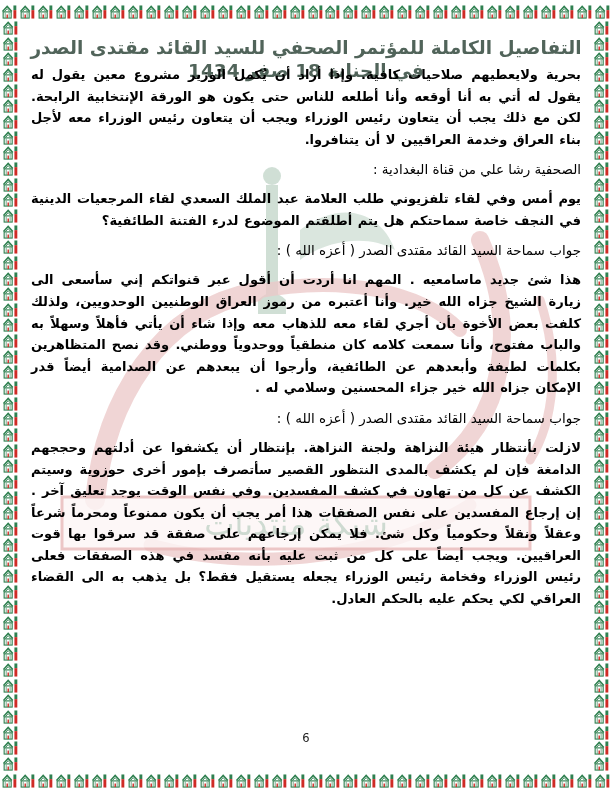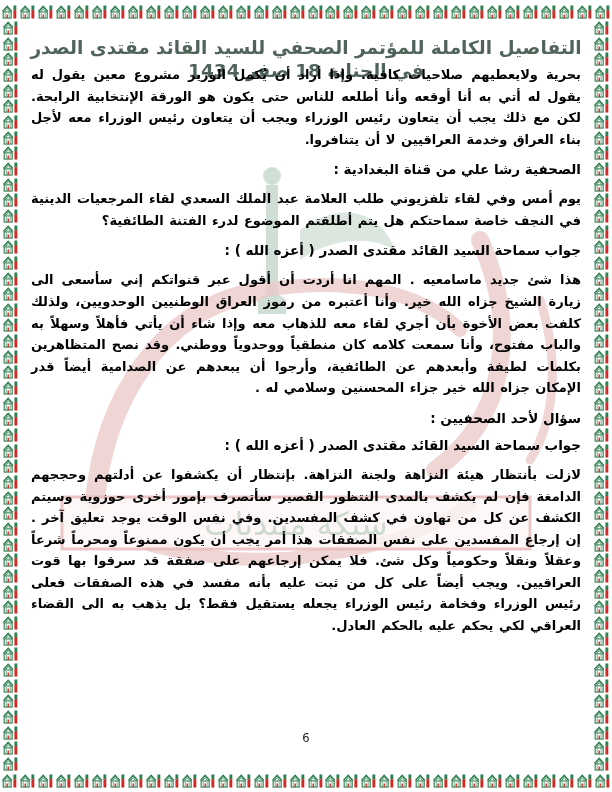--- a/index.html
+++ b/index.html
@@ -36,21 +36,21 @@
     position:absolute;top:64px;left:31px;right:31px;z-index:3;
     direction:rtl;text-align:justify;color:#000000;
   }
   .doc-content p{margin:0;}
   .para{
     font-size:13px;font-weight:600;line-height:1.66;
     margin:0 0 11px 0 !important;
     word-spacing:1px;
   }
   .heading{
-    font-size:13.5px;font-weight:bold;text-align:right;
+    font-size:13.5px;font-weight:normal;text-align:right;
     margin:2px 0 11px 0 !important;
   }
   .page-number{
     position:absolute;top:731px;left:0;right:0;z-index:3;
     text-align:center;font-size:11.5px;color:#222;
     font-family:"DejaVu Sans",sans-serif;
   }
   
   .watermark{
     position:absolute;top:0;left:0;z-index:1;pointer-events:none;
@@ -1729,18 +1729,17 @@
   </div>
 
 <h1 class="doc-title">التفاصيل الكاملة للمؤتمر الصحفي للسيد القائد مقتدى الصدر في الحنانة 18 صفر 1434</h1>
 
 <main class="doc-content">
     <p class="para">بحرية ولايعطيهم صلاحيات كافية. وإذا أراد أن يُكمل الوزير مشروع معين يقول له يقول له أتي به أنا أوقعه وأنا أطلعه للناس حتى يكون هو الورقة الإنتخابية الرابحة. لكن مع ذلك يجب أن يتعاون رئيس الوزراء ويجب أن يتعاون رئيس الوزراء معه لأجل بناء العراق وخدمة العراقيين لا أن يتنافروا.</p>
     <p class="heading">الصحفية رشا علي من قناة البغدادية :</p>
     <p class="para">يوم أمس وفي لقاء تلفزيوني طلب العلامة عبد الملك السعدي لقاء المرجعيات الدينية في النجف خاصة سماحتكم هل يتم أطلقتم الموضوع لدرء الفتنة الطائفية؟</p>
     <p class="heading">جواب سماحة السيد القائد مقتدى الصدر ( أعزه الله ) :</p>
     <p class="para">هذا شئ جديد ماسامعيه . المهم انا أردت أن أقول عبر قنواتكم إني سأسعى الى زيارة الشيخ جزاه الله خير. وأنا أعتبره من رموز العراق الوطنيين الوحدويين، ولذلك كلفت بعض الأخوة بأن أجري لقاء معه للذهاب معه وإذا شاء أن يأتي فأهلاً وسهلاً به والباب مفتوح، وأنا سمعت كلامه كان منطقياً ووحدوياً ووطني. وقد نصح المتظاهرين بكلمات لطيفة وأبعدهم عن الطائفية، وأرجوا أن يبعدهم عن الصدامية أيضاً قدر الإمكان جزاه الله خير جزاء المحسنين وسلامي له .</p>
-    <p class="heading">سؤال لأحد الصحفيين :</p>
     <p class="heading">جواب سماحة السيد القائد مقتدى الصدر ( أعزه الله ) :</p>
     <p class="para">لازلت بأنتظار هيئة النزاهة ولجنة النزاهة. بإنتظار أن يكشفوا عن أدلتهم وحججهم الدامغة فإن لم يكشف بالمدى النتظور القصير سأتصرف بإمور أخرى حوزوية وسيتم الكشف عن كل من تهاون في كشف المفسدين. وفي نفس الوقت يوجد تعليق آخر . إن إرجاع المفسدين على نفس الصفقات هذا أمر يجب أن يكون ممنوعاً ومحرماً شرعاً وعقلاً ونقلاً وحكومياً وكل شئ. فلا يمكن إرجاعهم على صفقة قد سرقوا بها قوت العراقيين. ويجب أيضاً على كل من ثبت عليه بأنه مفسد في هذه الصفقات فعلى رئيس الوزراء وفخامة رئيس الوزراء يجعله يستقيل فقط؟ بل يذهب به الى القضاء العراقي لكي يحكم عليه بالحكم العادل.</p>
   </main>
 
 <div class="page-number">6</div>
 
 </body></html>

